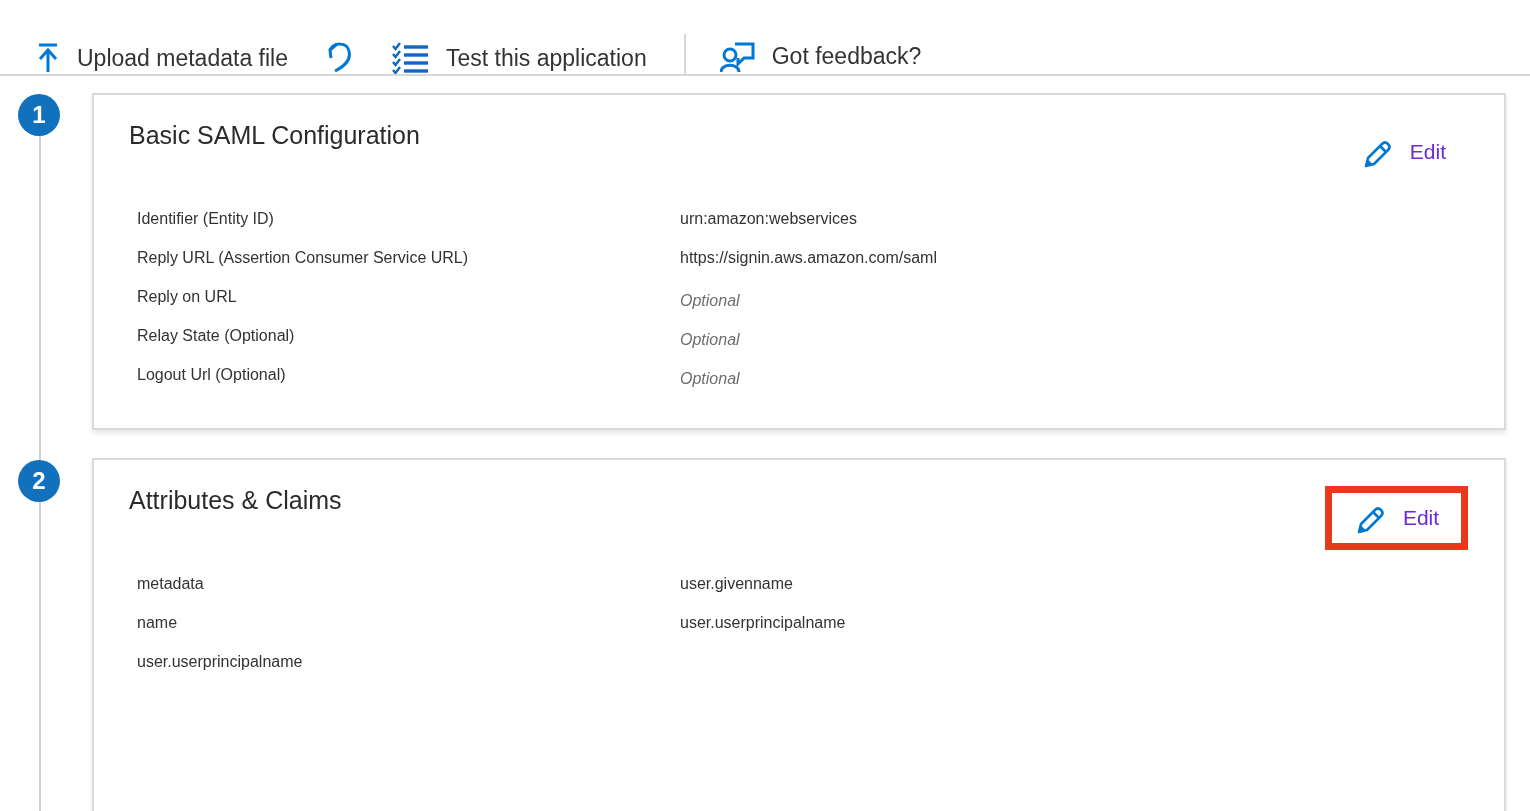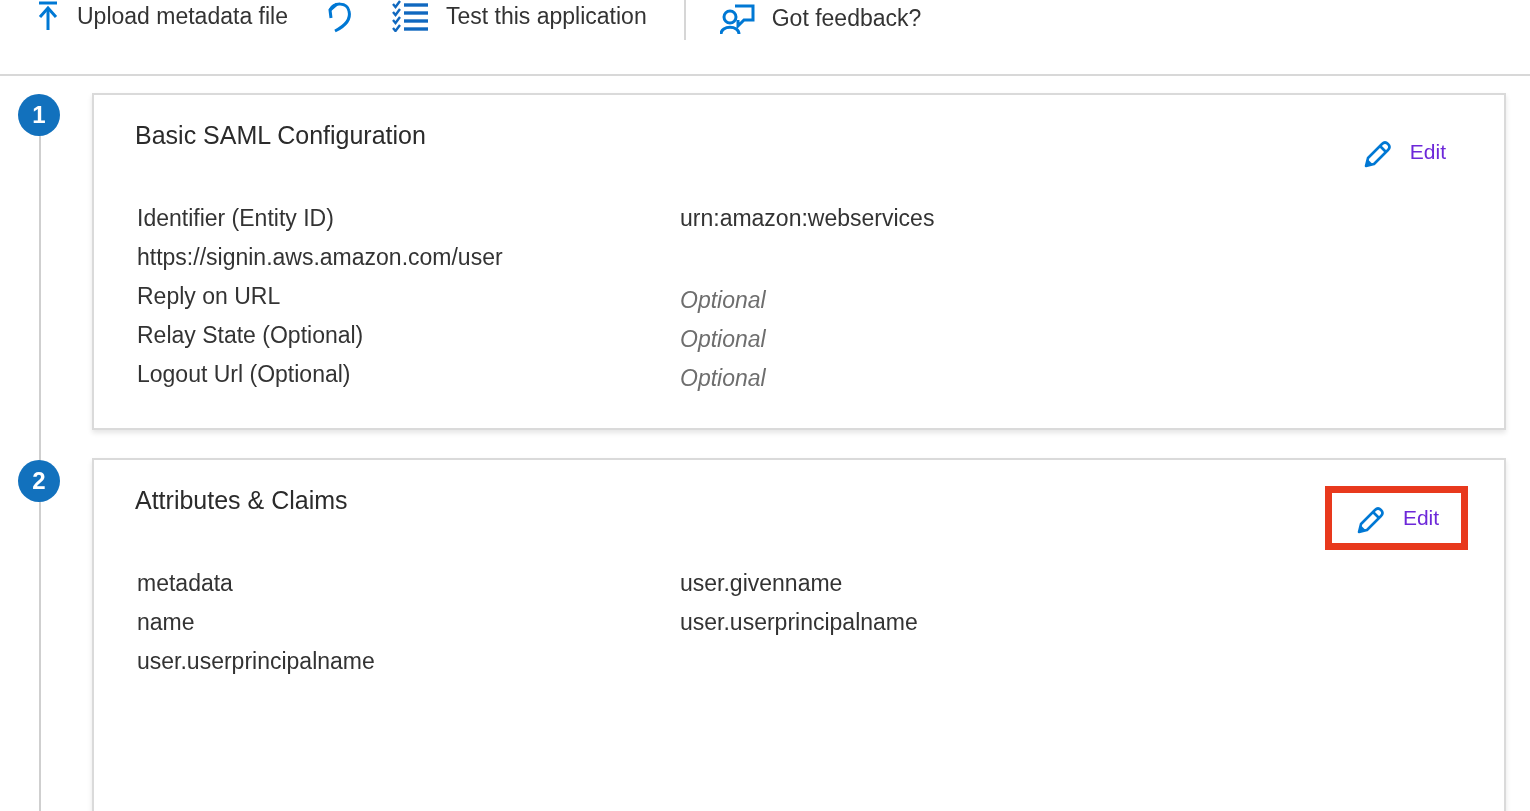--- a/index.html
+++ b/index.html
@@ -2,21 +2,21 @@
 <html><head>
 <meta charset="utf-8">
 <style>
   * { margin:0; padding:0; box-sizing:border-box; }
   html,body { width:1530px; height:811px; background:#ffffff;
     font-family:"Liberation Sans", sans-serif; color:#323130; overflow:hidden; }
   .stage { position:relative; width:1530px; height:811px; background:#fff; }
 
   
   .toolbar { position:absolute; top:0; left:0; width:1530px; height:76px;
-    display:flex; align-items:flex-start; padding-left:35px;
+    display:flex; align-items:flex-end; padding-left:35px;
     border-bottom:2px solid #d8d8d8; background:#fff; }
   .tb-item { display:flex; align-items:center; gap:16px; font-size:23px;
     color:#333333; cursor:pointer; white-space:nowrap; margin-right:37px; }
   .tb-item .ic { display:flex; align-items:center; justify-content:center; }
   .tb-sep { width:2px; height:40px; background:#d6d6d6; margin:0 34px 0 0; }
 
   
   .rail { position:absolute; left:39px; top:115px; width:2px; height:696px;
     background:#cfcfcf; }
   .badge { position:absolute; left:18px; width:42px; height:42px;
@@ -24,24 +24,24 @@
     font-weight:bold; display:flex; align-items:center; justify-content:center;
     z-index:2; }
   .badge.b1 { top:94px; }
   .badge.b2 { top:460px; }
 
   
   .card { position:absolute; left:92px; width:1414px; background:#ffffff;
     border:2px solid #dadada; box-shadow:0 3px 5px rgba(0,0,0,0.10); }
   .card.c1 { top:93px;  height:337px; }
   .card.c2 { top:458px; height:410px;padding-left:36px; }
-  .card-title { position:absolute; top:26px; left:41px; font-size:25px;
+  .card-title { position:absolute; top:26px; left:35px; font-size:25px;
     color:#2b2b2b; }
   .rows { position:absolute; top:104px; left:43px; right:30px; }
-  .row { display:flex; align-items:center; height:39px; font-size:23px;
+  .row { display:flex; align-items:center; height:39px; font-size:16px;
     color:#333333; }
   .row .lbl { width:543px; flex:none; }
   .row .val { flex:1; }
   .row .val.muted { color:#6e6e6e; font-style:italic;margin-top:8px; }
 
   
   .edit-btn { position:absolute; display:flex; align-items:center; gap:15px;
     font-size:21px; color:#6d28d9; cursor:pointer; }
   .card.c1 .edit-btn { top:40px; right:58px; }
   .hl-box { position:absolute; top:26px; right:36px; width:143px; height:64px;
@@ -133,21 +133,22 @@
       </span>
       <span>Edit</span>
     </div>
 
     <div class="rows">
         <div class="row">
           <span class="lbl">Identifier (Entity ID)</span>
           <span class="val">urn:amazon:webservices</span>
         </div>
         <div class="row">
-          <span class="val">https://signin.aws.amazon.com/user</span>
+          <span class="lbl">Reply URL (Assertion Consumer Service URL)</span>
+          <span class="val">https://signin.aws.amazon.com/saml</span>
         </div>
         <div class="row">
           <span class="lbl">Reply on URL</span>
           <span class="val muted">Optional</span>
         </div>
         <div class="row">
           <span class="lbl">Relay State (Optional)</span>
           <span class="val muted">Optional</span>
         </div>
         <div class="row">

